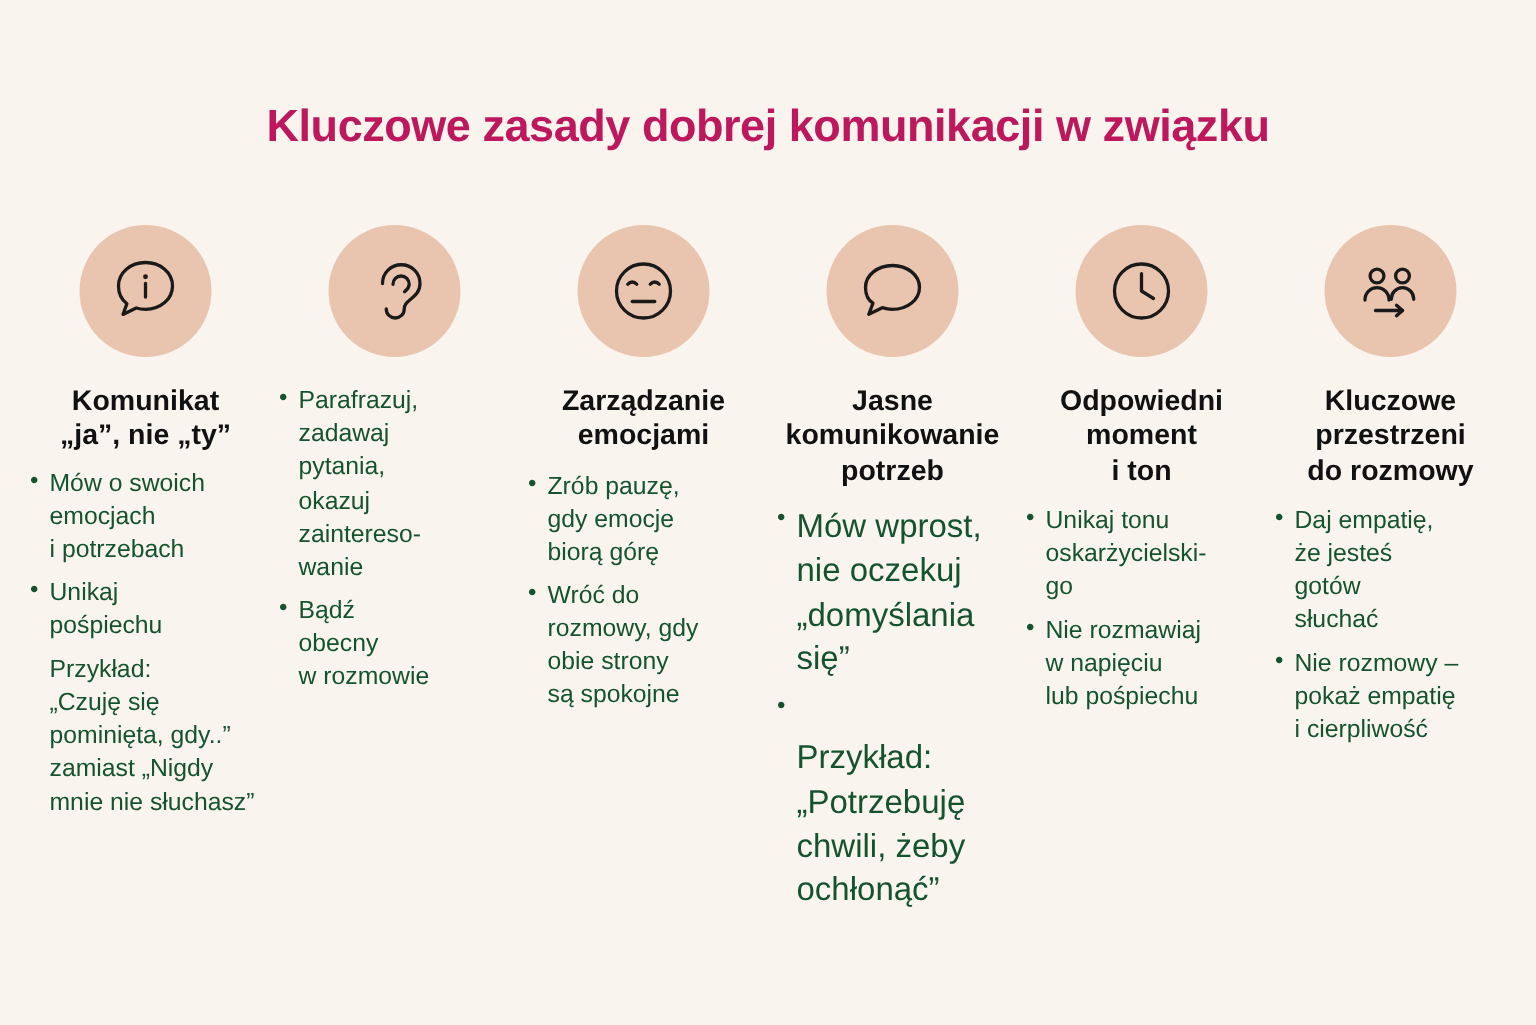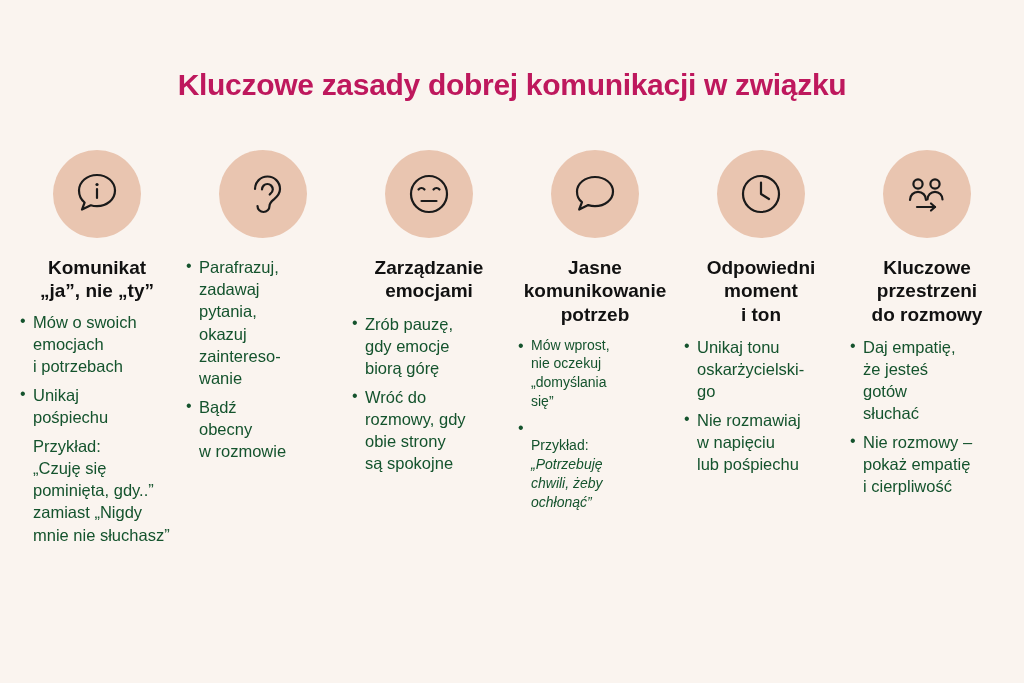--- a/index.html
+++ b/index.html
@@ -86,26 +86,25 @@
     position: absolute;
     left: 0;
     top: -1px;
     font-size: 16px;
     line-height: 1.34;
   }
   .bullets li.nodot {
     padding-left: 13px;
   }
   .bullets li .it {
-    font-style: italic;
     text-align: right;
   }
   
   .col-0 .col-title { margin-bottom: 8px; }
-  .col-3 .bullets li { font-size: 14px; }
+  .col-3 .bullets li { font-size: 22px; }
 </style>
 </head>
 <body>
 
 <div class="page">
 
   <h1 class="title">Kluczowe zasady dobrej komunikacji w związku</h1>
 
   <div class="columns">
 

